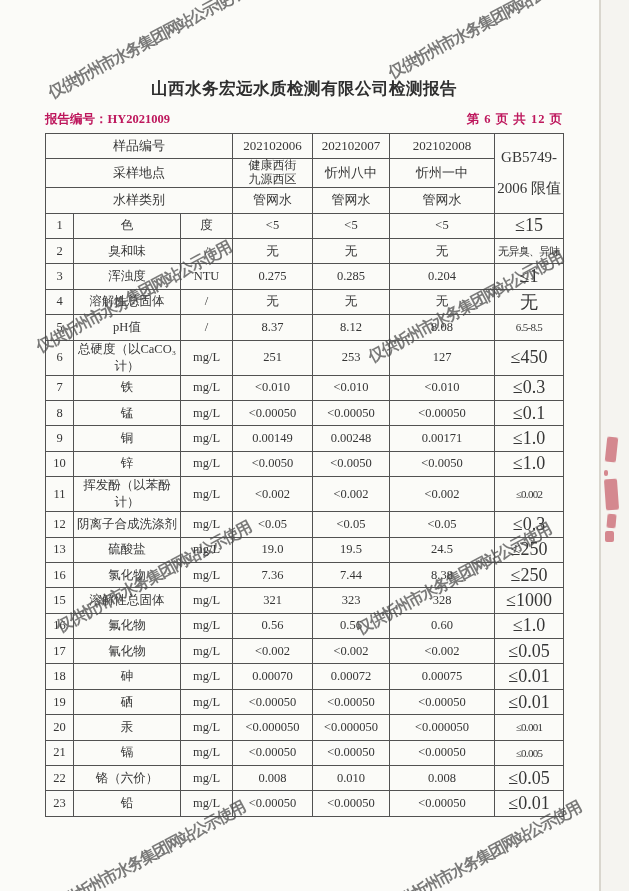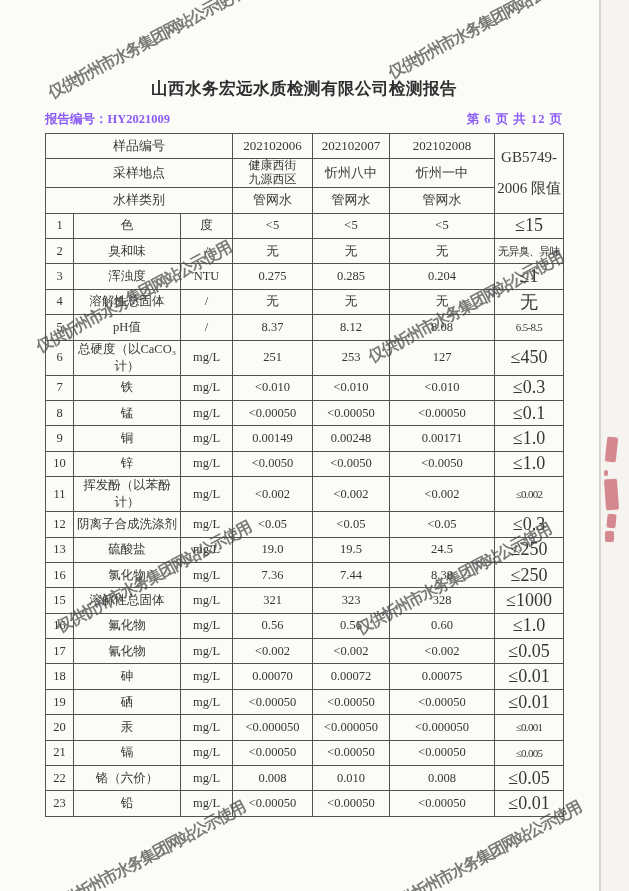--- a/index.html
+++ b/index.html
@@ -11,21 +11,21 @@
   }
   
   .edge-strip{position:absolute;top:0;left:601px;width:28px;height:891px;background:#f5f4f0;}
   .edge-line{position:absolute;top:0;left:599px;width:2px;height:891px;background:#d9d6ce;}
 
   .title{
     position:absolute;left:45px;top:78px;width:518px;
     text-align:center;font-size:16.5px;font-weight:bold;color:#2e2e2e;
     letter-spacing:.5px;
   }
-  .report-line{position:absolute;left:45px;top:111px;width:518px;font-size:12.5px;font-weight:bold;color:#8b5cf6;}
+  .report-line{position:absolute;left:45px;top:111px;width:518px;font-size:12.5px;font-weight:bold;color:#be185d;}
   .report-no{float:left;}
   .page-info{float:right;letter-spacing:1px;}
 
   table.results{
     position:absolute;left:45px;top:133px;width:518px;
     border-collapse:collapse;table-layout:fixed;
     font-size:12.5px;color:#363636;
   }
   table.results td{
     border:1px solid #525252;text-align:center;vertical-align:middle;

